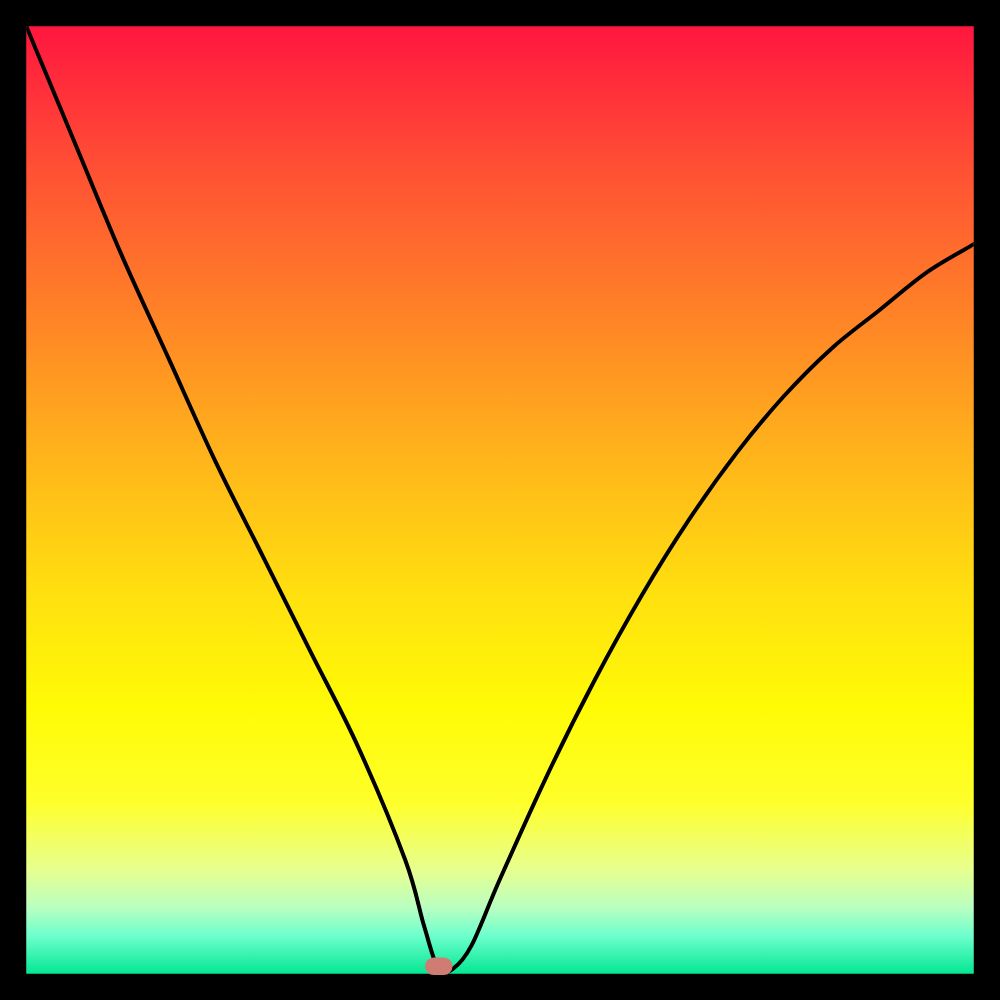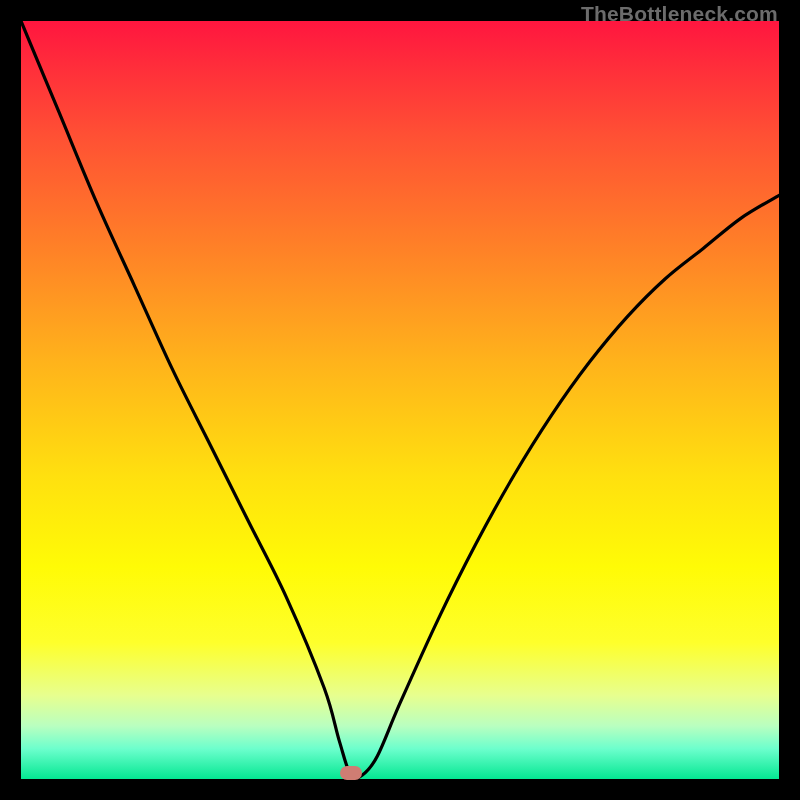--- a/index.html
+++ b/index.html
@@ -51,21 +51,20 @@
     left: 0;
     top: 0;
     width: 758px;
     height: 758px;
   }
 </style>
 </head>
 <body>
 
 <div class="frame">
-  <div class="watermark">TheBottleneck.com</div>
 
   <div class="plot-area">
     <svg class="curve" viewBox="0 0 758 758" preserveAspectRatio="none">
       <path fill="none" stroke="#000" stroke-width="3.2" stroke-linecap="round" stroke-linejoin="round" d="M 0 0 C 6.316666666666666 15.160000000000005, 25.266666666666666 60.64000000000004, 37.9 90.96000000000004 C 50.53333333333333 121.28000000000003, 63.166666666666664 152.8633333333333, 75.8 181.91999999999996 C 88.43333333333334 210.97666666666663, 101.06666666666666 237.5066666666667, 113.7 265.3 C 126.33333333333334 293.09333333333336, 138.96666666666667 322.15, 151.6 348.67999999999995 C 164.23333333333332 375.2099999999999, 176.86666666666667 399.21333333333337, 189.5 424.48 C 202.13333333333333 449.74666666666667, 214.76666666666668 475.0133333333333, 227.4 500.28 C 240.03333333333333 525.5466666666666, 252.66666666666669 548.2866666666667, 265.3 576.08 C 277.93333333333334 603.8733333333333, 294.3566666666667 643.0366666666666, 303.2 667.04 C 312.0433333333333 691.0433333333333, 313.93833333333333 705.5716666666667, 318.36 720.1 C 322.7816666666667 734.6283333333333, 325.94 748.5250000000001, 329.73 754.21 C 333.52000000000004 759.895, 336.67833333333334 757.3683333333333, 341.1 754.21 C 345.5216666666667 751.0516666666667, 349.9433333333333 747.2616666666667, 356.26 735.26 C 362.57666666666665 723.2583333333333, 368.8933333333333 704.94, 379 682.2 C 389.1066666666667 659.46, 404.2666666666667 625.3499999999999, 416.90000000000003 598.8199999999999 C 429.53333333333336 572.29, 442.1666666666667 547.0233333333333, 454.8 523.02 C 467.43333333333334 499.01666666666665, 480.06666666666666 476.27666666666664, 492.7 454.8 C 505.3333333333333 433.3233333333334, 517.9666666666667 413.11, 530.6 394.16 C 543.2333333333333 375.21000000000004, 555.8666666666667 357.5233333333333, 568.5 341.09999999999997 C 581.1333333333333 324.6766666666666, 593.7666666666667 309.51666666666665, 606.4 295.62 C 619.0333333333333 281.72333333333336, 631.6666666666666 269.09, 644.3 257.71999999999997 C 656.9333333333333 246.34999999999997, 669.5666666666667 237.50666666666663, 682.2 227.39999999999998 C 694.8333333333334 217.29333333333332, 707.4666666666667 205.92333333333337, 720.1 197.08000000000004 C 732.7333333333333 188.2366666666667, 751.6833333333334 178.13000000000002, 758 174.34000000000003"></path>
     </svg>
     <div class="marker" style="left: 318.73px; top: 744.936px;"></div>
   </div>
 </div>
 
 </body></html>

